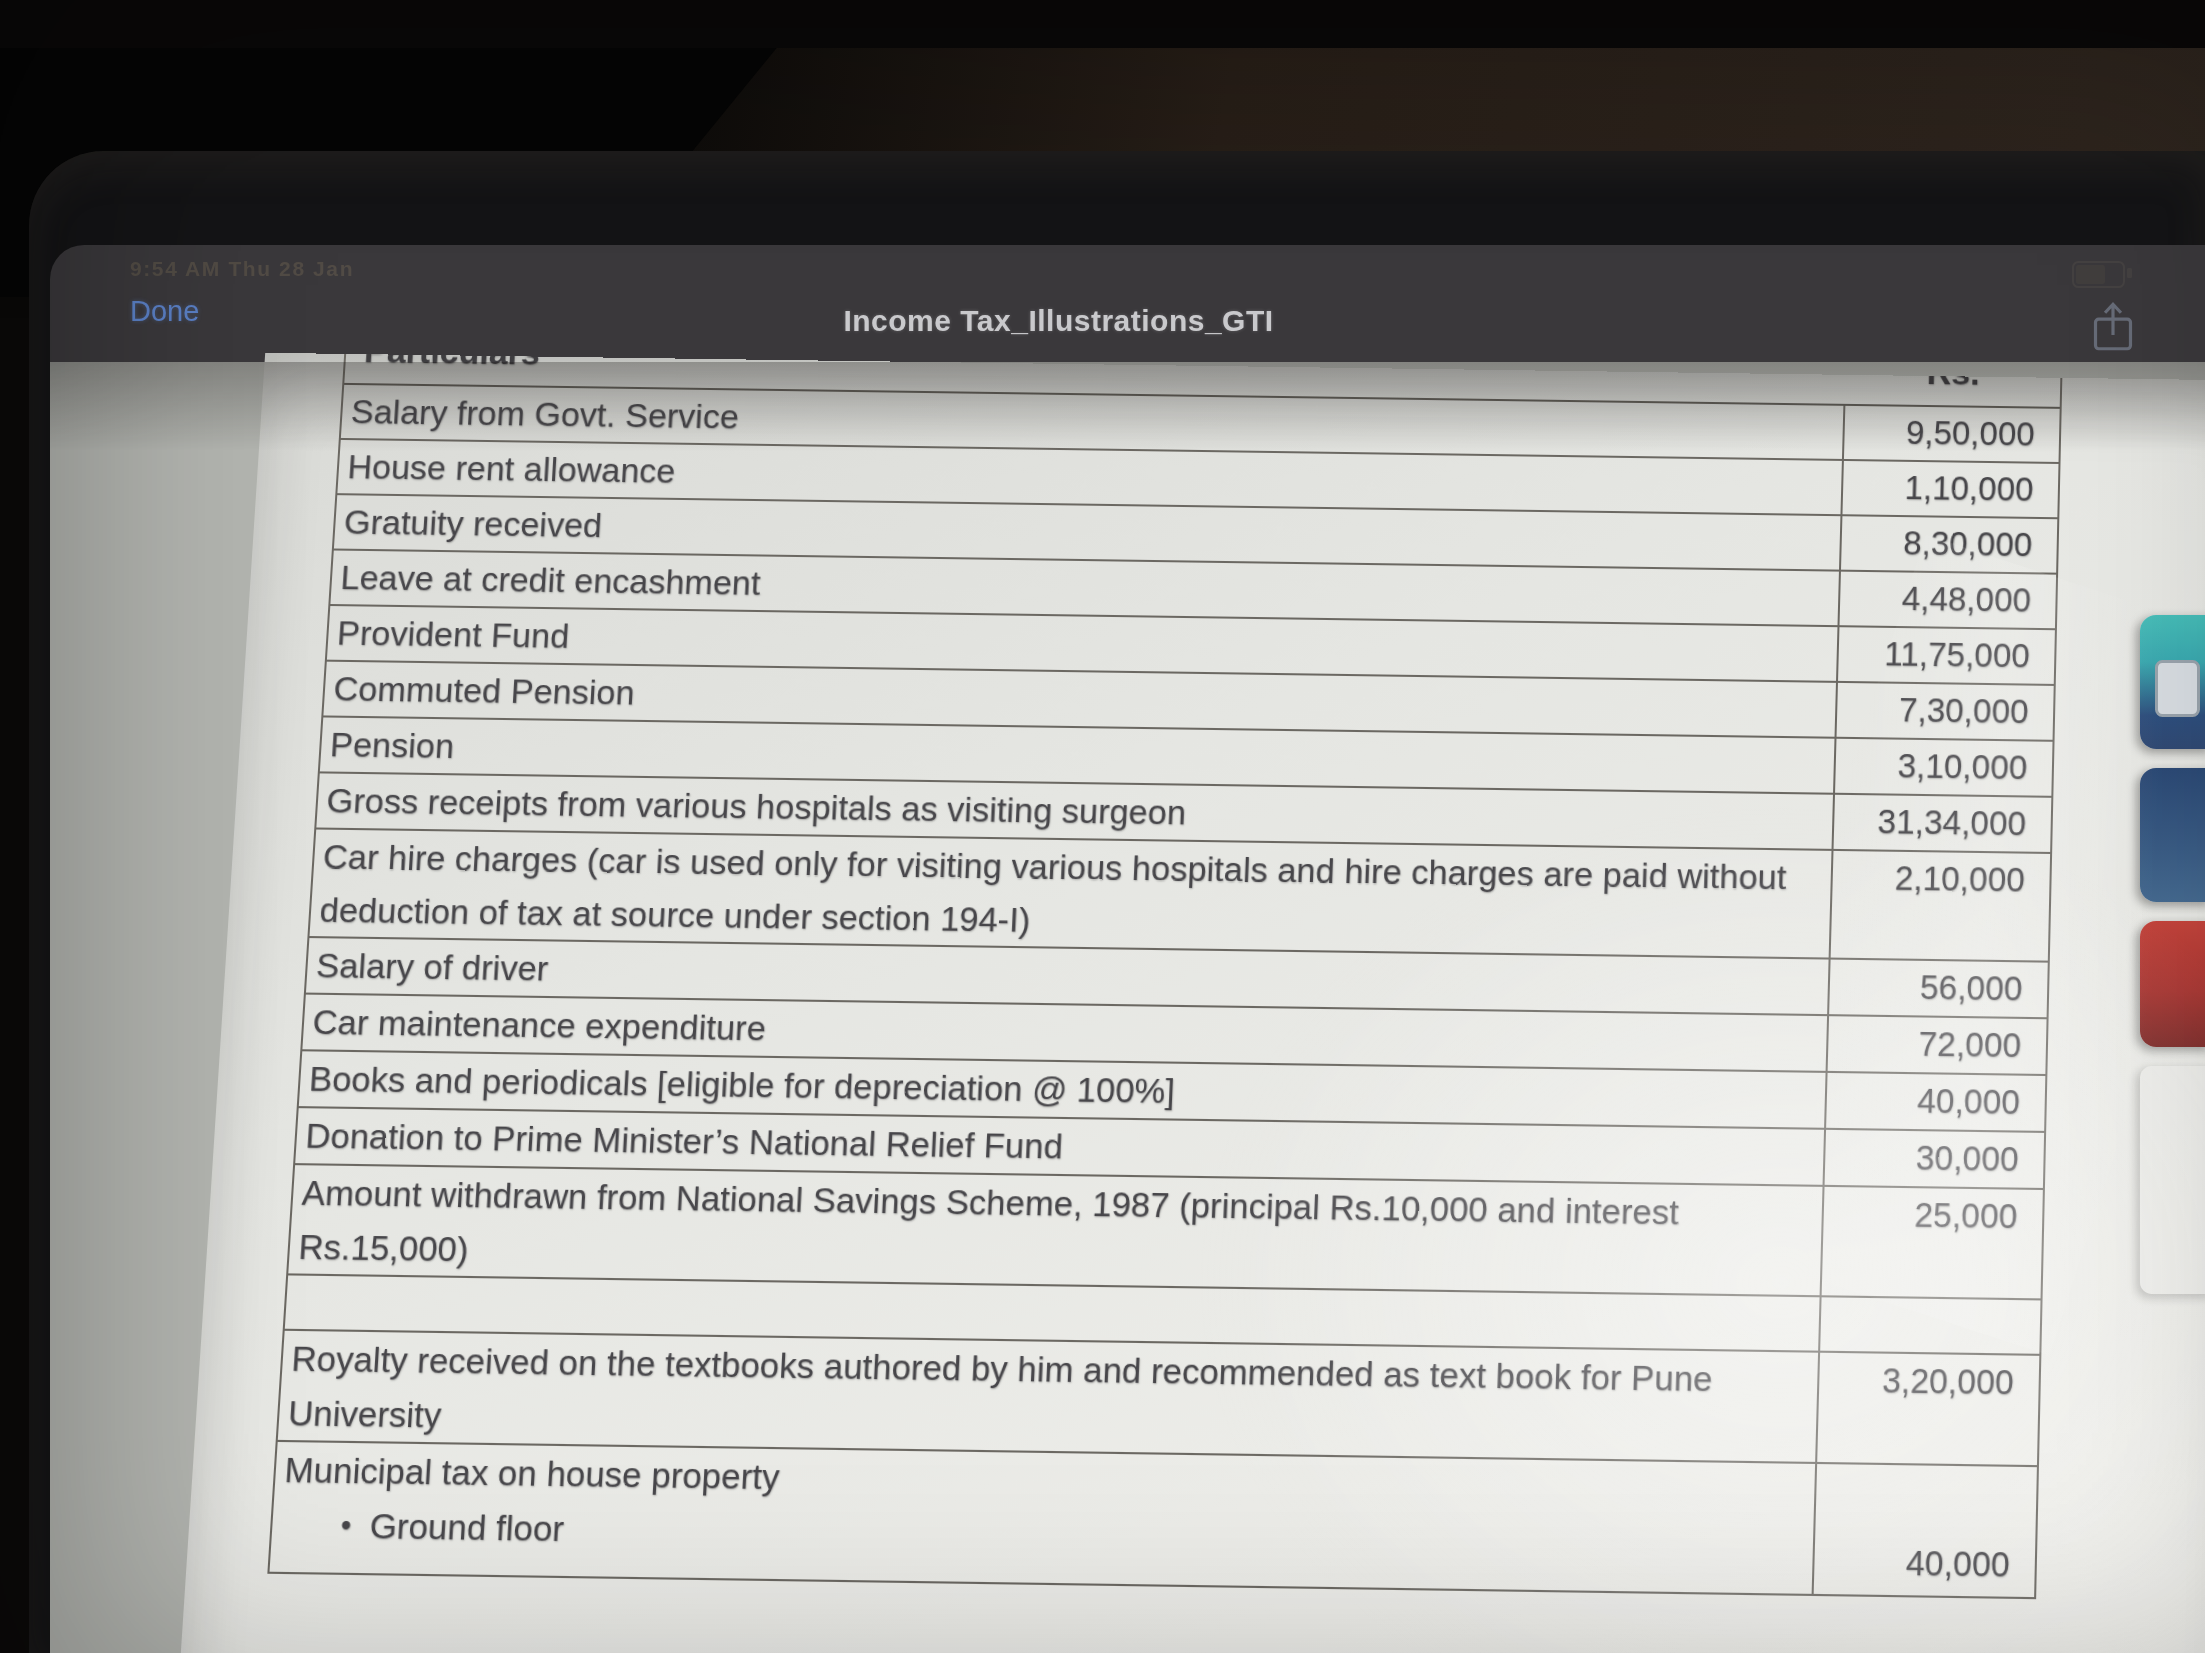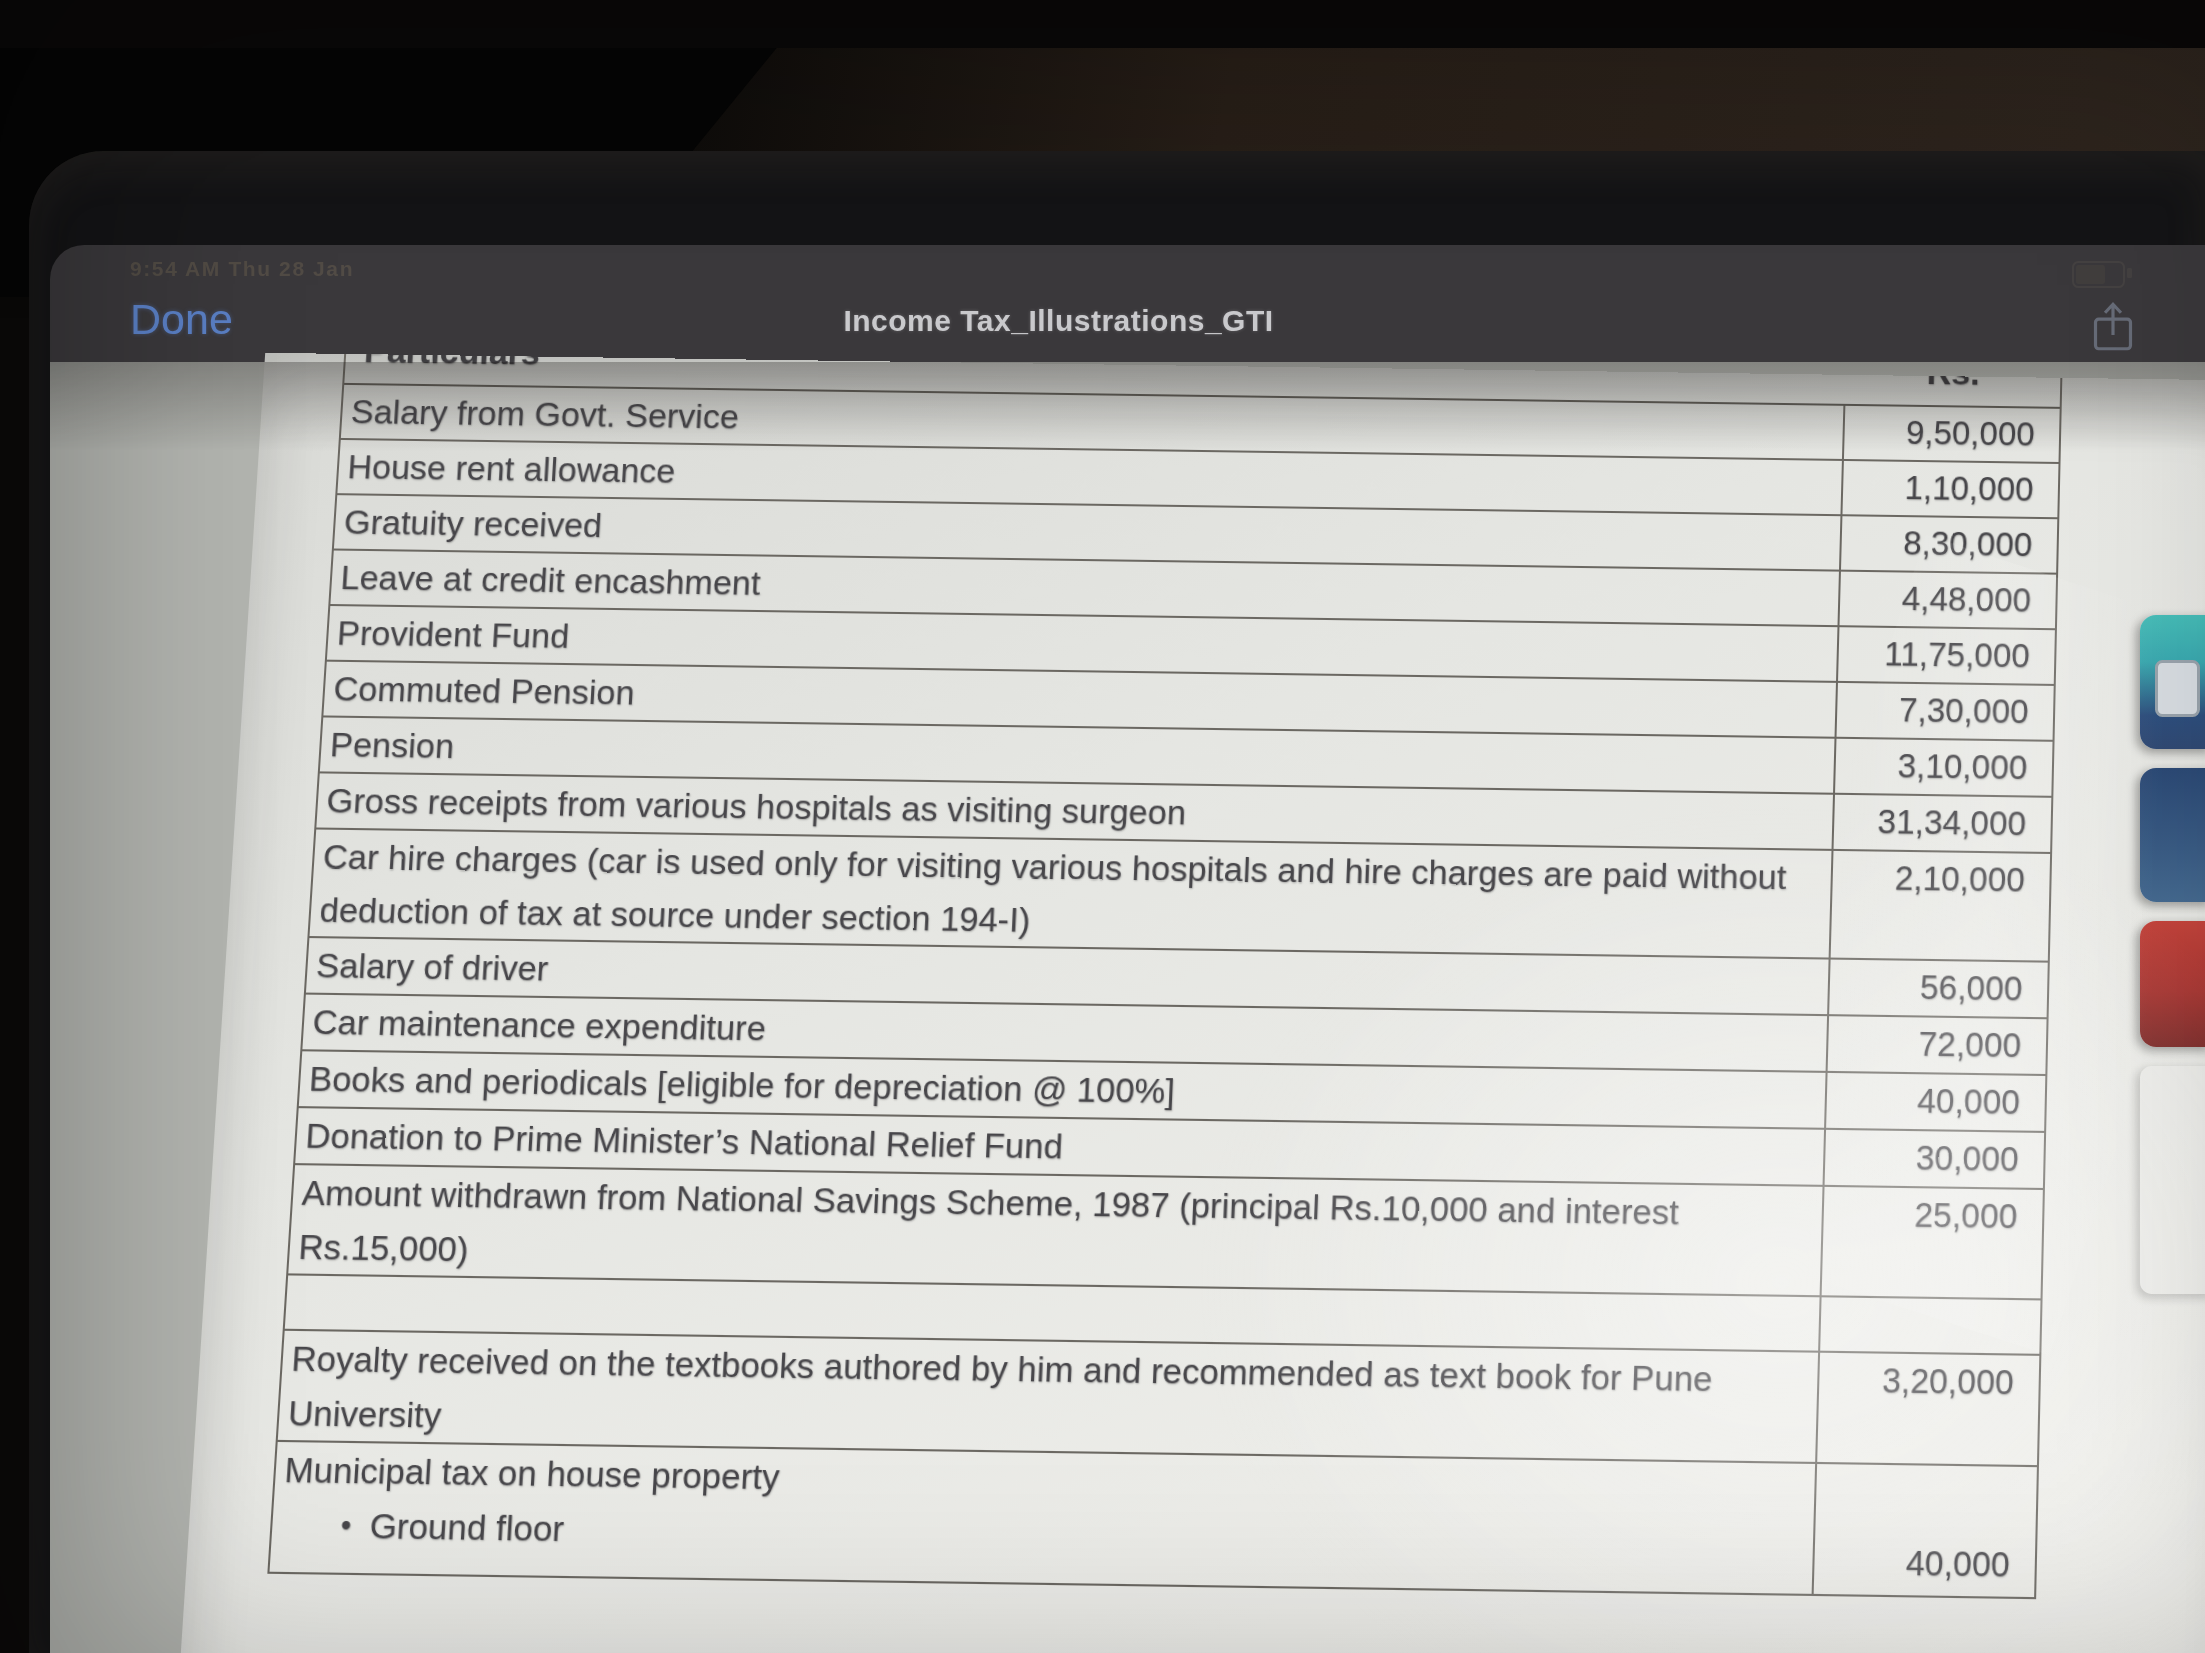--- a/index.html
+++ b/index.html
@@ -24,21 +24,21 @@
   .status-time{position:absolute;left:80px;top:11.7px;font-size:21px;
     color:#564f47;letter-spacing:1.6px;opacity:.85;}
   .battery{position:absolute;right:80px;top:16px;width:49px;height:23px;
     border:2.7px solid #55504a;border-radius:6.4px;opacity:.4;}
   .battery::after{content:"";position:absolute;right:-8.5px;top:5.3px;width:4.2px;height:9.5px;
     background:#55504a;border-radius:1.6px;}
   .battery-fill{position:absolute;left:2.1px;top:2.1px;bottom:2.1px;width:60%;
     background:#4c4842;border-radius:2.7px;}
 
   .navbar{position:relative;height:72px;}
-  .done-btn{position:absolute;left:80px;top:5.3px;font-size:43px;color:#5a7fc4;
+  .done-btn{position:absolute;left:80px;top:5.3px;font-size:29px;color:#5a7fc4;
     text-shadow:0 0 4.2px rgba(90,127,196,.45);cursor:pointer;}
   .doc-title{position:absolute;left:0;right:138px;top:13.8px;text-align:center;
     font-size:30px;font-weight:700;color:#c9c9cc;letter-spacing:0.5px;
     text-shadow:0 0 3.7px rgba(255,255,255,.22);}
   .share-btn{position:absolute;right:68px;top:9.5px;width:48px;height:51px;opacity:.55;}
 
   
   .content{position:absolute;top:117px;left:0;right:0;bottom:0;background:#b3b5b0;}
   .persp{position:absolute;inset:0;
     transform:perspective(1590px) rotateX(2.2deg) rotate(0.8deg) skewX(-2deg);

